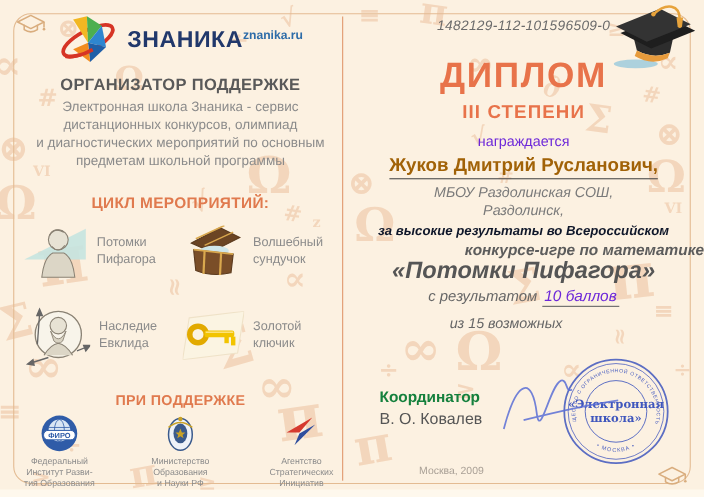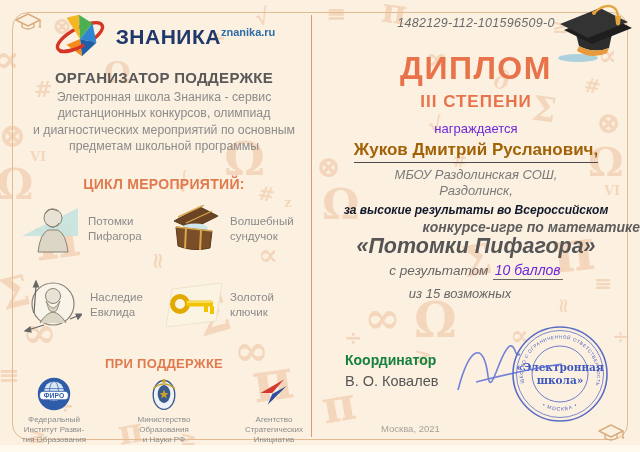--- a/index.html
+++ b/index.html
@@ -337,15 +337,15 @@
         <textPath href="#rimBot" startOffset="50%" text-anchor="middle">• МОСКВА •</textPath>
       </text>
       <text class="stamp-center" x="50" y="47" text-anchor="middle" font-size="10.5">«Электронная</text>
       <text class="stamp-center" x="50" y="60" text-anchor="middle" font-size="10.5">школа»</text>
       <g fill="none" stroke="#5b6fd6" stroke-width="1.6" opacity=".85">
         <path d="M-52,66 C-40,20 -26,18 -22,52 C-19,76 -10,26 0,22 C6,20 4,34 10,30"></path>
         <path d="M-34,58 C-10,52 24,44 52,40"></path>
       </g>
     </svg>
 
-    <div class="place-date">Москва, 2021</div>
+    <div class="place-date">Москва, 2009</div>
   </div>
 </div>
 
 </body></html>

